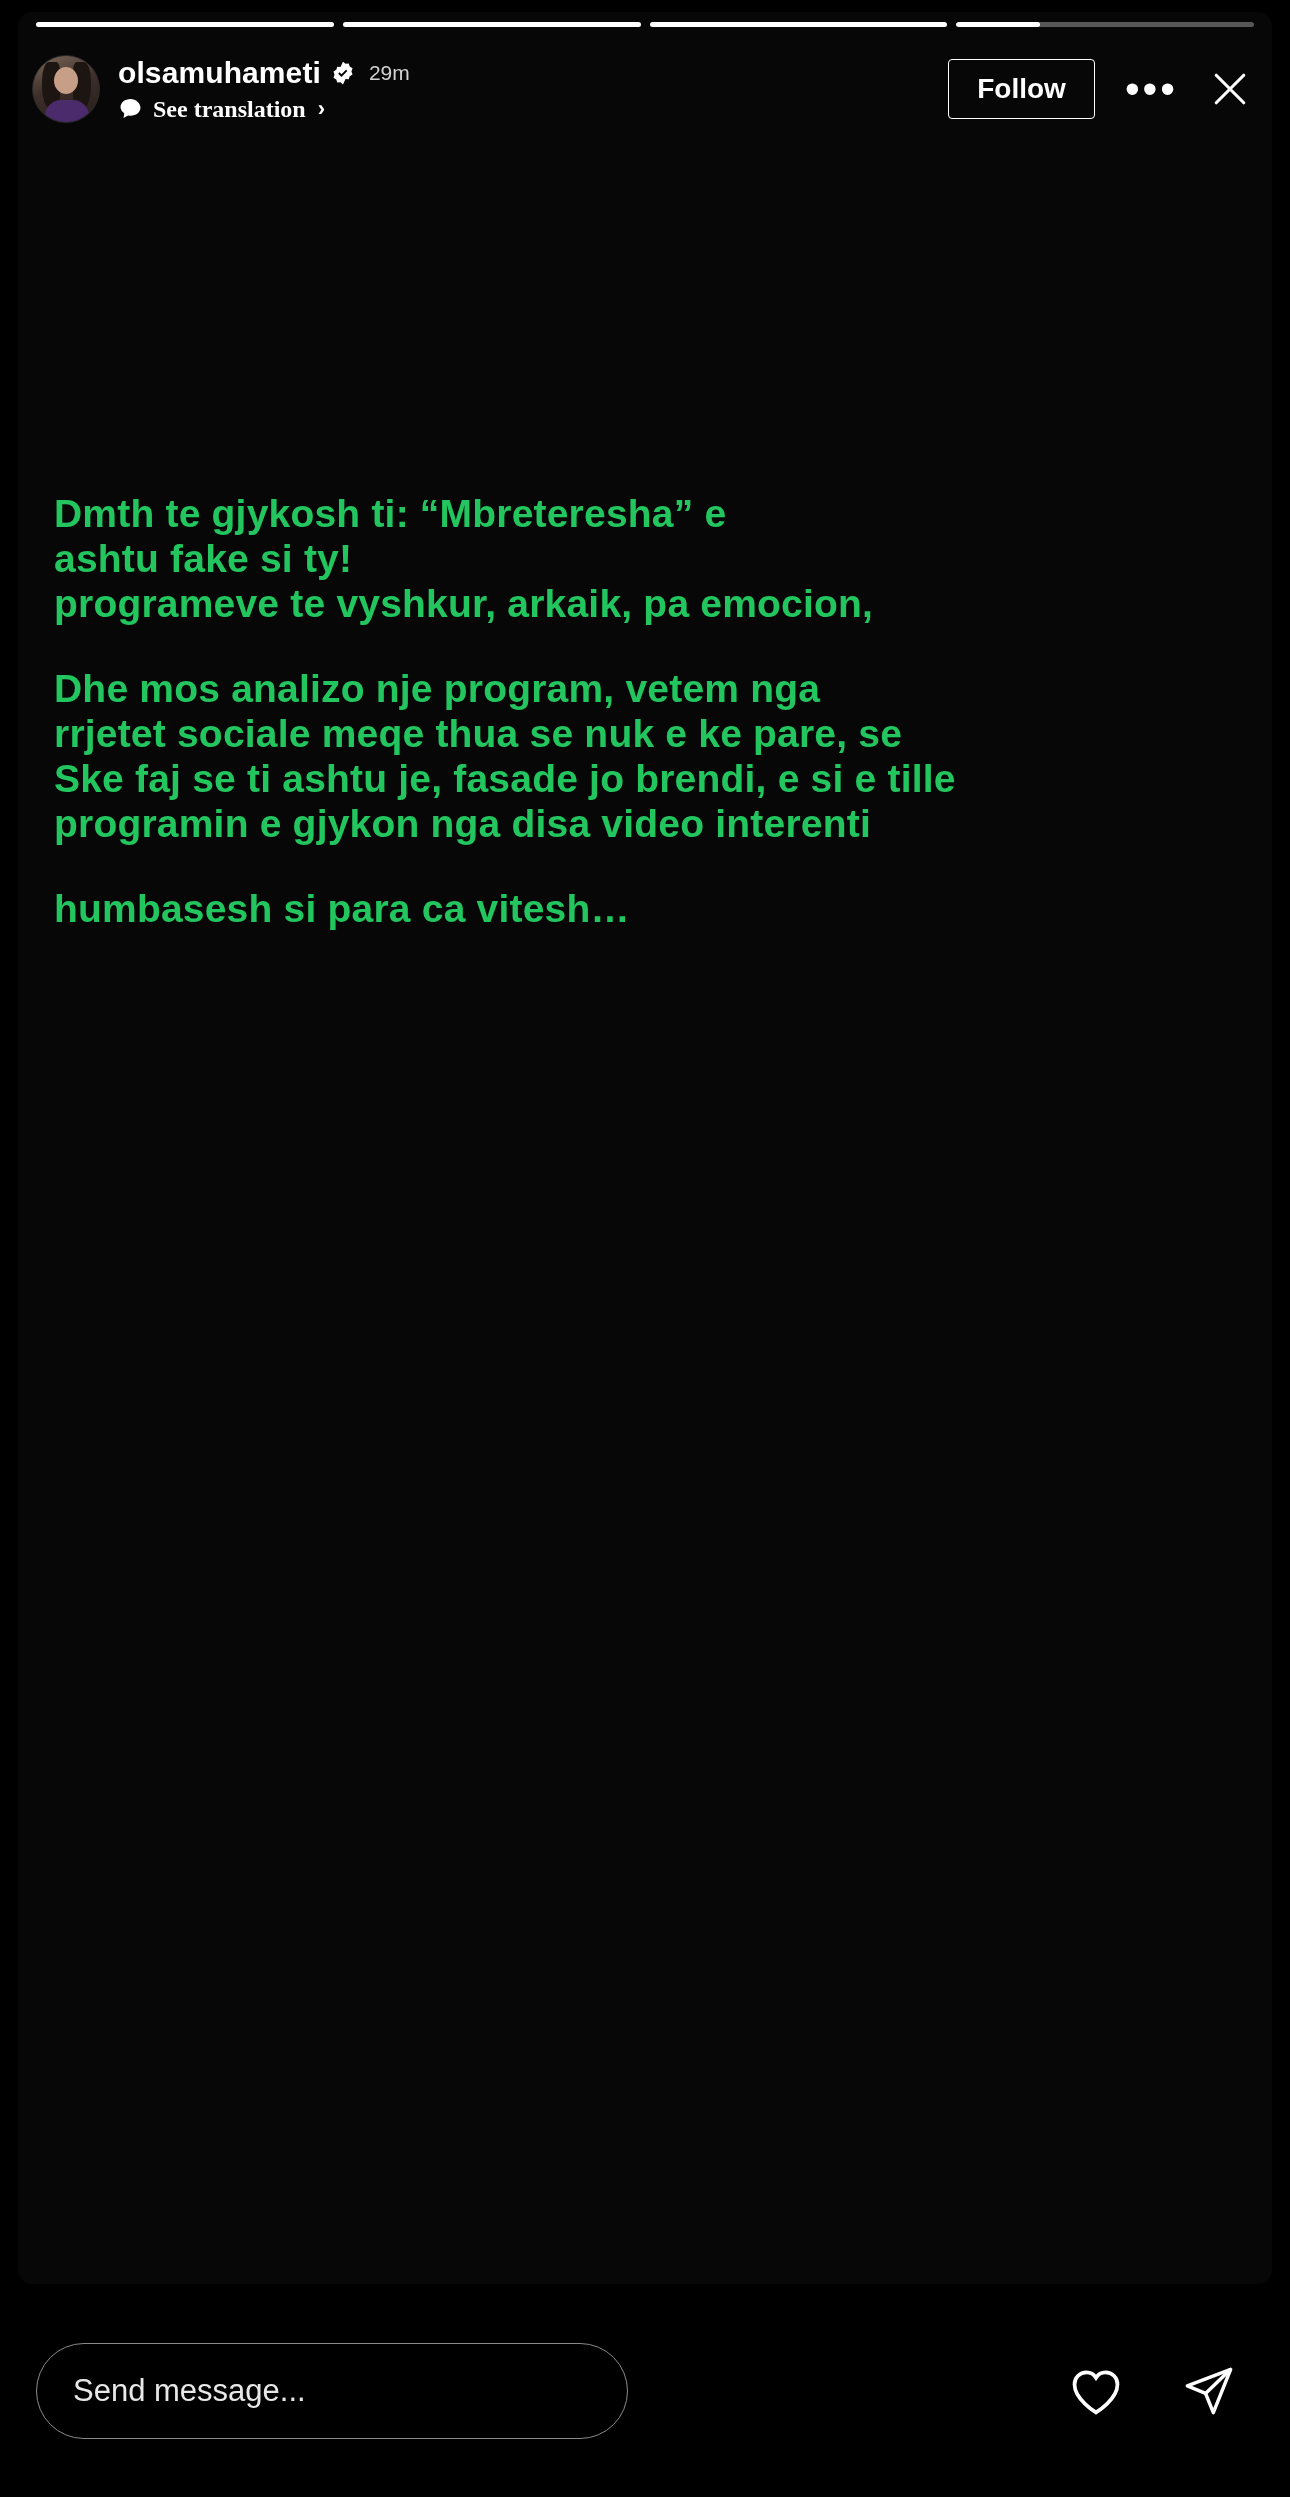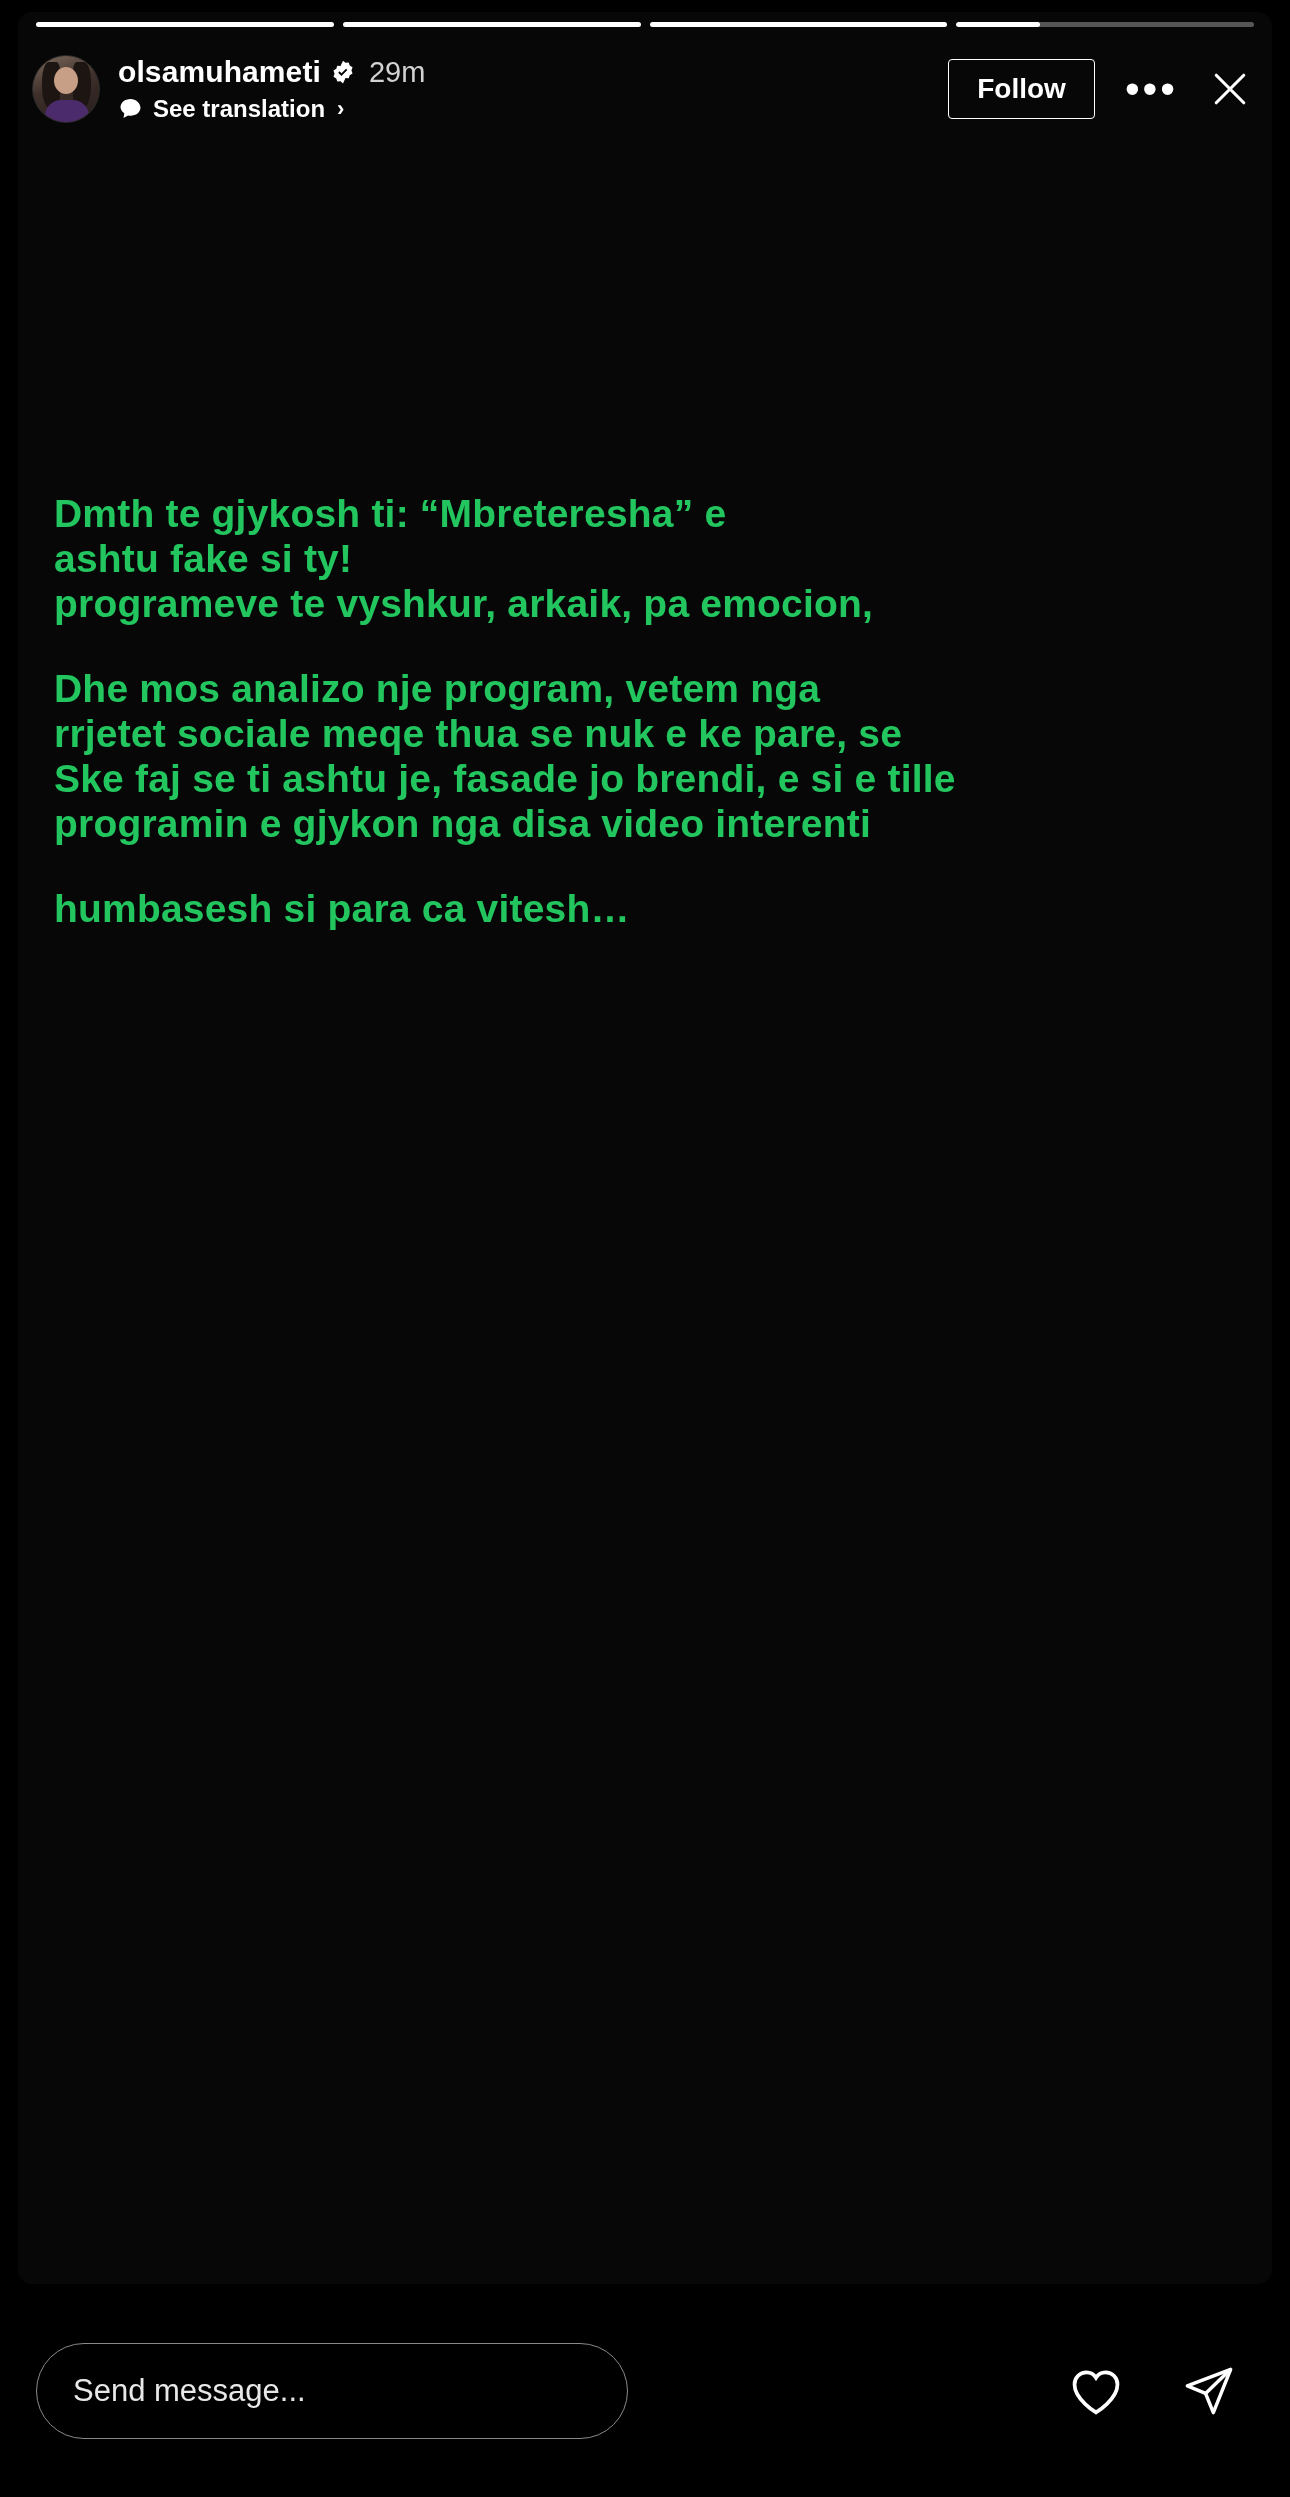--- a/index.html
+++ b/index.html
@@ -129,37 +129,38 @@
     font-weight: bold;
     letter-spacing: 0.1px;
   }
   .verified {
     width: 26px;
     height: 26px;
     flex: 0 0 26px;
   }
   .timestamp {
     color: #d2d2d2;
-    font-size: 29px;
+    font-size: 21px;
     margin-left: 4px;
   }
   .translate-row {
     display: flex;
     align-items: center;
     gap: 10px;
   }
   .translate-icon {
     width: 25px;
     height: 24px;
     flex: 0 0 25px;
   }
   .translate-label {
     color: #ffffff;
     font-size: 24px;
     font-weight: bold;
+    font-family: Liberation Serif, serif;
   }
   .translate-chevron {
     color: #ffffff;
     font-size: 22px;
     line-height: 1;
     margin-left: 2px;
     font-weight: bold;
   }
   .header-right {
     margin-left: auto;

